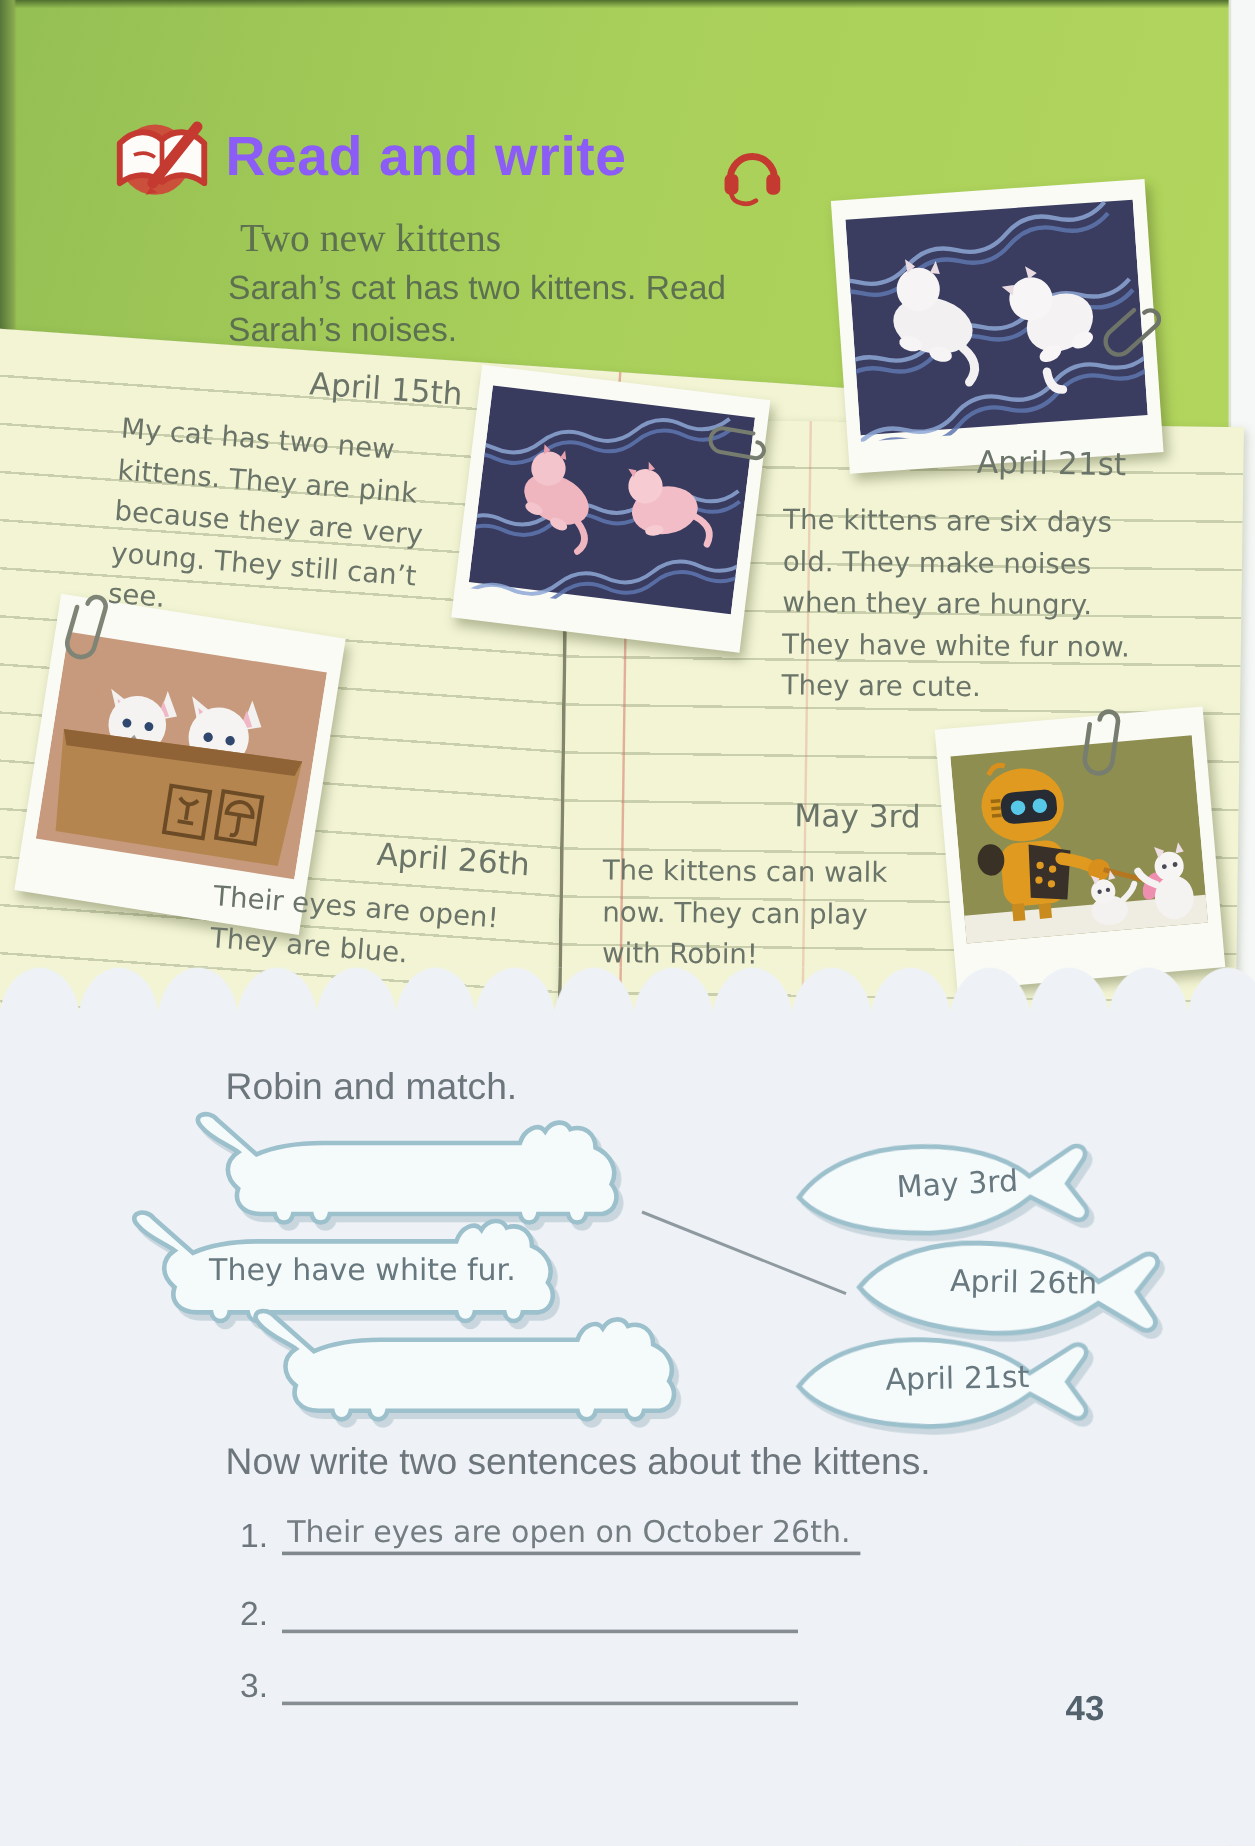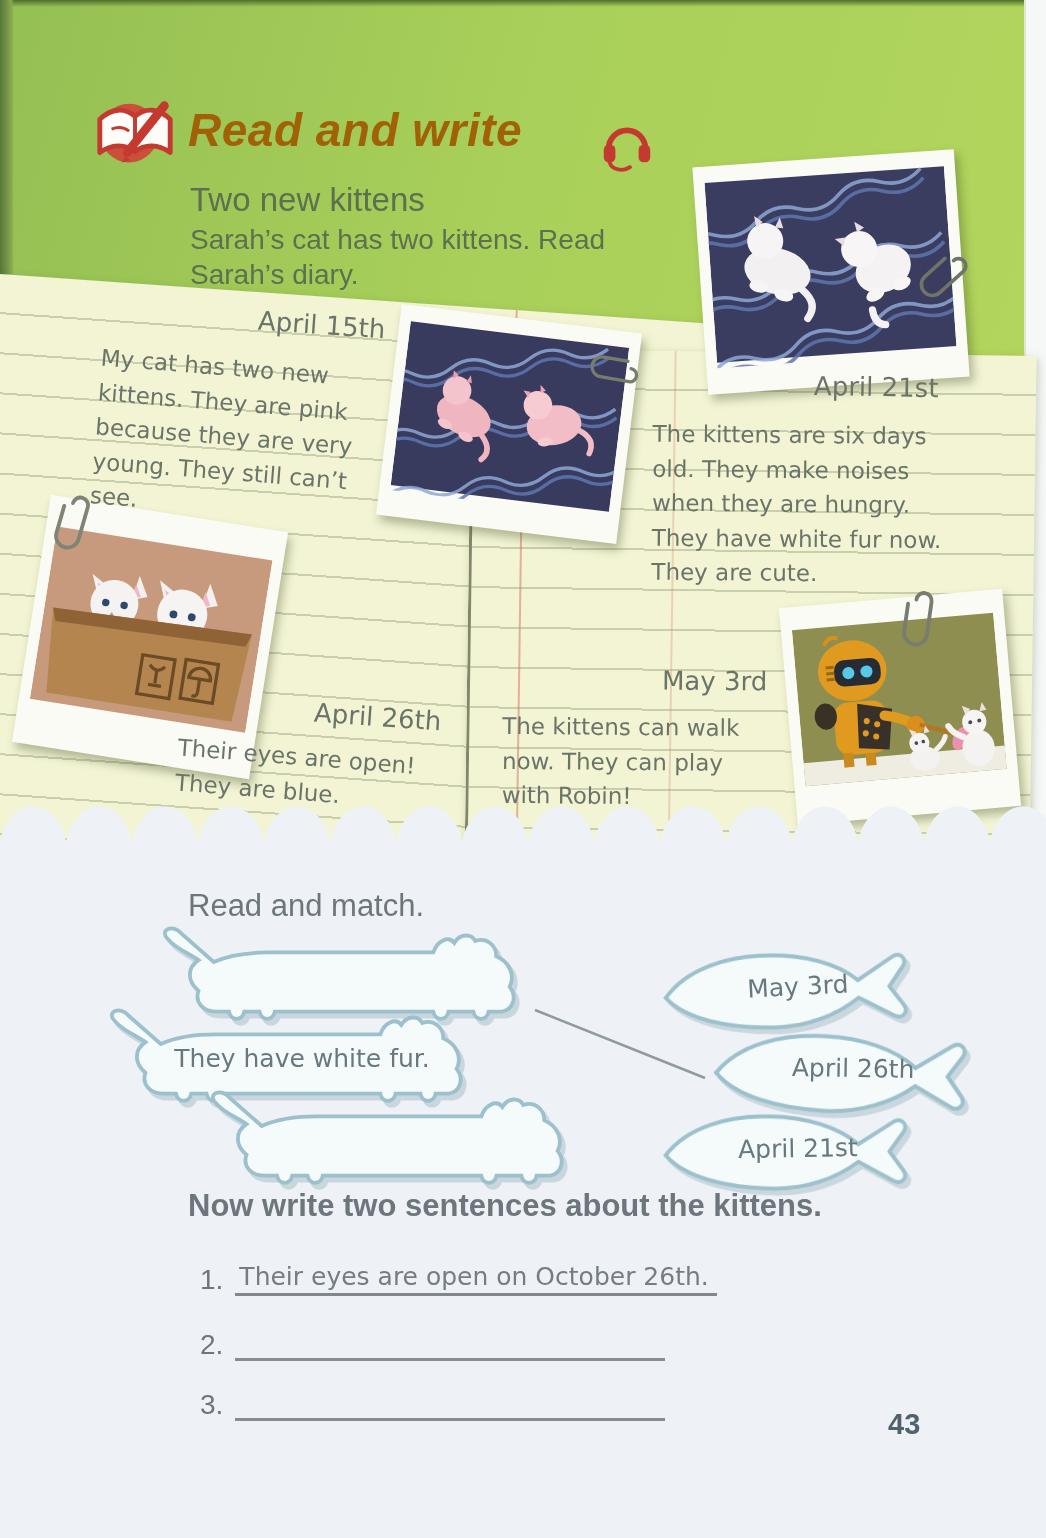--- a/index.html
+++ b/index.html
@@ -21,22 +21,22 @@
   .sheet-left{left:-40px;top:298px;width:746px;height:582px;transform:rotate(4deg);}
   .sheet-right{left:468px;top:352px;width:562px;height:524px;transform:rotate(.8deg);
      border-left:3px solid #83866c;border-top-left-radius:46px 30px;}
   .redline{position:absolute;top:0;bottom:0;width:2px;background:rgba(214,118,106,.55);}
   
   .hand{position:absolute;font-family:"DejaVu Sans",sans-serif;color:#6b7468;}
   .date{font-size:26px;}
   .entry{font-size:23px;line-height:1.5;}
   
   .title{position:absolute;left:188px;top:103px;font-size:46px;font-weight:bold;
-    color:#a16207;letter-spacing:.5px;font-style:italic;}
-  .subtitle{position:absolute;left:190px;top:181px;font-size:33px;color:#5d7050;}
+    color:#8b5cf6;letter-spacing:.5px;}
+  .subtitle{position:absolute;left:200px;top:181px;font-size:33px;color:#5d7050;font-family:Liberation Serif, serif;}
   .intro{position:absolute;left:190px;top:222px;width:505px;font-size:28px;
     line-height:1.25;color:#5d7050;}
   .hdr-icon{position:absolute;}
   
   .photo{position:absolute;background:#fbfbf6;box-shadow:4px 6px 10px rgba(60,70,30,.35);
     padding:11px 11px 26px 11px;box-sizing:border-box;}
   .photo svg{display:block;width:100%;height:100%;}
   .clip{position:absolute;}
   
   .activity{position:absolute;left:0;top:848px;width:1046px;height:690px;background:#eef2f6;}
@@ -88,21 +88,21 @@
   <div class="title">Read and write</div>
   <div class="hdr-icon" style="left:598px;top:114px;width:58px;height:60px;">
     <svg viewBox="0 0 60 60">
       <path d="M11,36 A19,19 0 0 1 49,36" fill="none" stroke="#c43a31" stroke-width="6"></path>
       <rect x="6" y="32" width="12" height="18" rx="5" fill="#c43a31"></rect>
       <rect x="42" y="32" width="12" height="18" rx="5" fill="#c43a31"></rect>
       <path d="M12,50 C14,58 26,60 33,55" fill="none" stroke="#c43a31" stroke-width="4" stroke-linecap="round"></path>
     </svg>
   </div>
   <div class="subtitle">Two new kittens</div>
-  <div class="intro">Sarah’s cat has two kittens. Read Sarah’s diary.</div>
+  <div class="intro">Sarah’s cat has two kittens. Read Sarah’s noises.</div>
 
   <div class="photo" style="left:388px;top:318px;width:242px;height:212px;transform:rotate(7deg);">
     <svg viewBox="0 0 200 150">
       <rect width="200" height="150" fill="#383a5e"></rect>
       <g stroke="#8ea7d5" stroke-width="3" fill="none" opacity=".85" transform="rotate(-14 100 75)">
         <path d="M-20,25 q18,-11 36,0 t36,0 t36,0 t36,0 t36,0 t36,0"></path>
         <path d="M-20,33 q18,-11 36,0 t36,0 t36,0 t36,0 t36,0 t36,0" stroke="#5f77b0"></path>
         <path d="M-20,80 q18,-11 36,0 t36,0 t36,0 t36,0 t36,0 t36,0"></path>
         <path d="M-20,88 q18,-11 36,0 t36,0 t36,0 t36,0 t36,0 t36,0" stroke="#5f77b0"></path>
         <path d="M-20,133 q18,-11 36,0 t36,0 t36,0 t36,0 t36,0 t36,0"></path>
@@ -265,21 +265,21 @@
 
   <div class="hand date" style="left:314px;top:702px;transform:rotate(4deg);">April 26th</div>
   <div class="hand entry" style="left:176px;top:742px;width:300px;transform:rotate(4.5deg);">Their eyes are open! They are blue.</div>
 
   <div class="hand date" style="left:662px;top:666px;transform:rotate(.5deg);">May 3rd</div>
   <div class="hand entry" style="left:502px;top:710px;width:255px;transform:rotate(.5deg);">The kittens can walk now. They can play with Robin!</div>
 
   <div class="activity">
     <div class="scallops"></div>
 
-    <div class="act-head" style="left:188px;top:40px;">Read and match.</div>
+    <div class="act-head" style="left:188px;top:40px;">Robin and match.</div>
 
     <svg class="match-line" style="left:500px;top:990px;" width="230" height="110" viewBox="0 0 230 110">
       <line x1="35" y1="20" x2="205" y2="88" stroke="#8f9aa0" stroke-width="2.5"></line>
     </svg>
     <style>.match-line{left:500px !important;top:142px !important;}</style>
 
     <div class="shape cat" style="left:145px;top:76px;width:420px;height:118px;">
       <svg viewBox="0 0 440 120" width="420" height="118">
         <path d="M24,14 C14,4 30,-2 38,8 L72,38 C90,30 110,28 130,28 L302,28 C306,16 318,10 324,18 C330,8 342,8 346,16 C358,12 368,20 368,32 C382,38 388,52 382,64 C390,74 386,88 374,90 L360,90 C358,100 346,100 344,90 L318,90 C316,100 304,100 302,90 L136,90 C134,100 122,100 120,90 L104,90 C102,100 90,100 88,90 L76,90 C60,90 52,80 56,68 C44,58 44,44 56,36 C48,30 32,24 24,14 Z" fill="#f5fafb" stroke="#9cc0cc" stroke-width="4"></path>
       </svg>
@@ -312,21 +312,21 @@
       <div class="lbl">April 26th</div>
     </div>
 
     <div class="shape fish" style="left:652px;top:260px;width:292px;height:90px;transform:rotate(-1deg);">
       <svg viewBox="0 0 300 92" width="292" height="90">
         <path d="M14,46 C36,18 78,6 122,8 C158,9 192,20 212,38 L248,16 C256,11 264,18 259,26 L244,46 L258,66 C263,74 255,81 247,76 L212,56 C190,72 158,84 120,82 C78,80 34,70 14,46 Z" fill="#f5fafb" stroke="#9cc0cc" stroke-width="4"></path>
       </svg>
       <div class="lbl">April 21st</div>
     </div>
 
-    <div class="act-head" style="left:188px;top:340px;font-weight:bold;">Now write two sentences about the kittens.</div>
+    <div class="act-head" style="left:188px;top:352px;">Now write two sentences about the kittens.</div>
 
     <div class="write-line" style="left:200px;top:414px;">
       <span class="write-num">1.</span>
       <span class="answer">Their eyes are open on October 26th.</span>
     </div>
     <div class="write-line" style="left:200px;top:476px;">
       <span class="write-num">2.</span>
       <span class="blank" style="width:430px;"></span>
     </div>
     <div class="write-line" style="left:200px;top:536px;">

